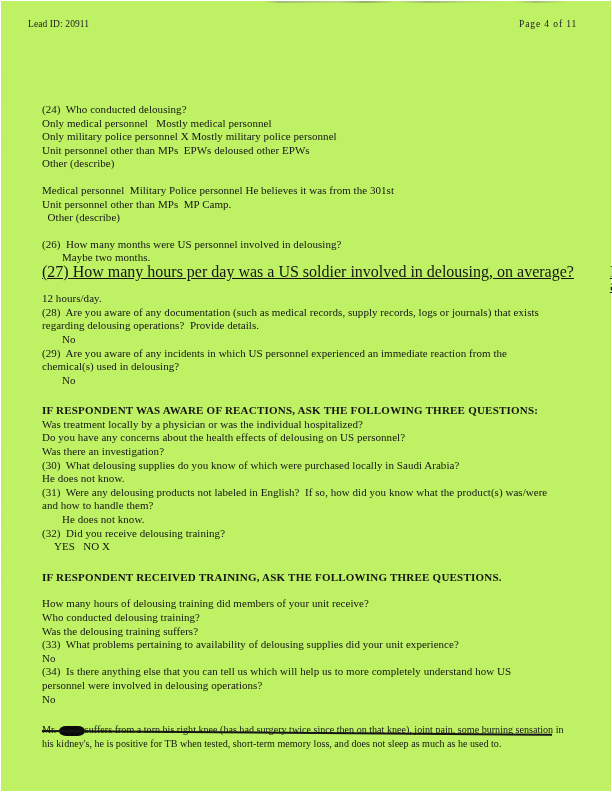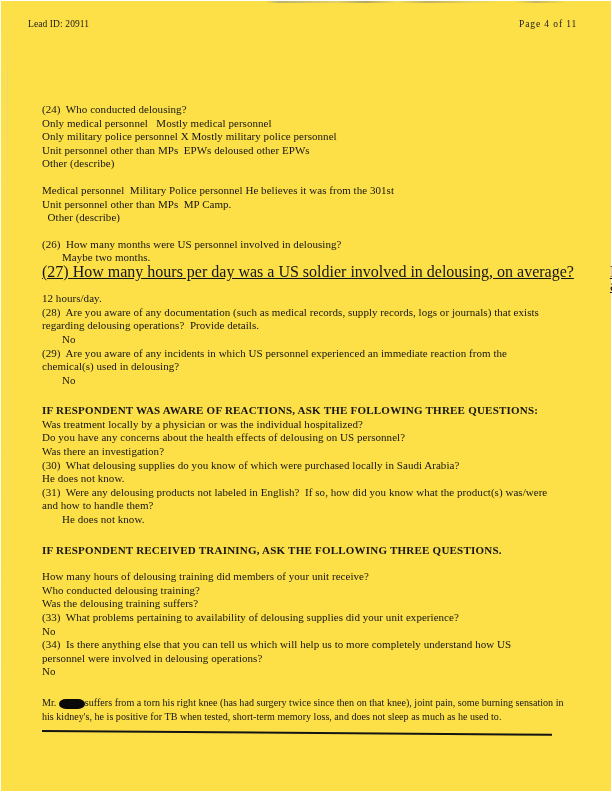--- a/index.html
+++ b/index.html
@@ -9,21 +9,21 @@
     background: #ffffff;
   }
   body {
     font-family: "Liberation Serif", "DejaVu Serif", serif;
     color: #111111;
   }
   #page {
     position: relative;
     width: 612px;
     height: 792px;
-    background: #fde047;
+    background: #bef264;
     overflow: hidden;
     
     box-shadow: inset 0 0 0 1px #ffffff;
   }
   
   .scan-edge-top {
     position: absolute;
     top: 1px;
     left: 265px;
     width: 240px;
@@ -207,20 +207,24 @@
       <div class="ln">(30)  What delousing supplies do you know of which were purchased locally in Saudi Arabia?</div>
       <div class="ln">He does not know.</div>
     </div>
 
     <div>
       <div class="ln">(31)  Were any delousing products not labeled in English?  If so, how did you know what the product(s) was/were</div>
       <div class="ln">and how to handle them?</div>
       <div class="ln indent2">He does not know.</div>
     </div>
 
+    <div>
+      <div class="ln">(32)  Did you receive delousing training?</div>
+      <div class="ln indent">YES   NO X</div>
+    </div>
 
     <div class="gap-lg"></div>
 
     <div>
       <div class="ln heading">IF RESPONDENT RECEIVED TRAINING, ASK THE FOLLOWING THREE QUESTIONS.</div>
       <div class="gap-md"></div>
       <div class="ln">How many hours of delousing training did members of your unit receive?</div>
       <div class="ln">Who conducted delousing training?</div>
       <div class="ln">Was the delousing training suffers?</div>
     </div>

